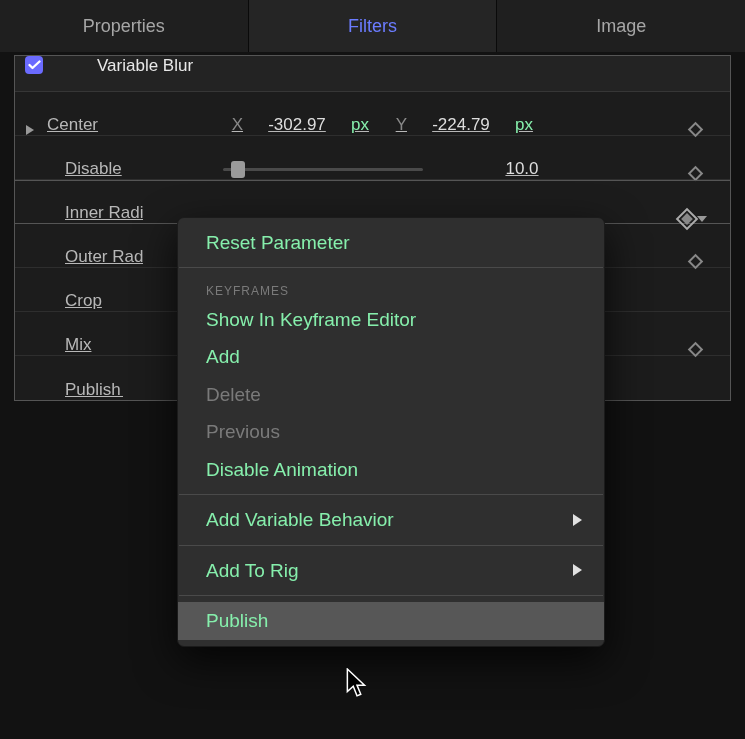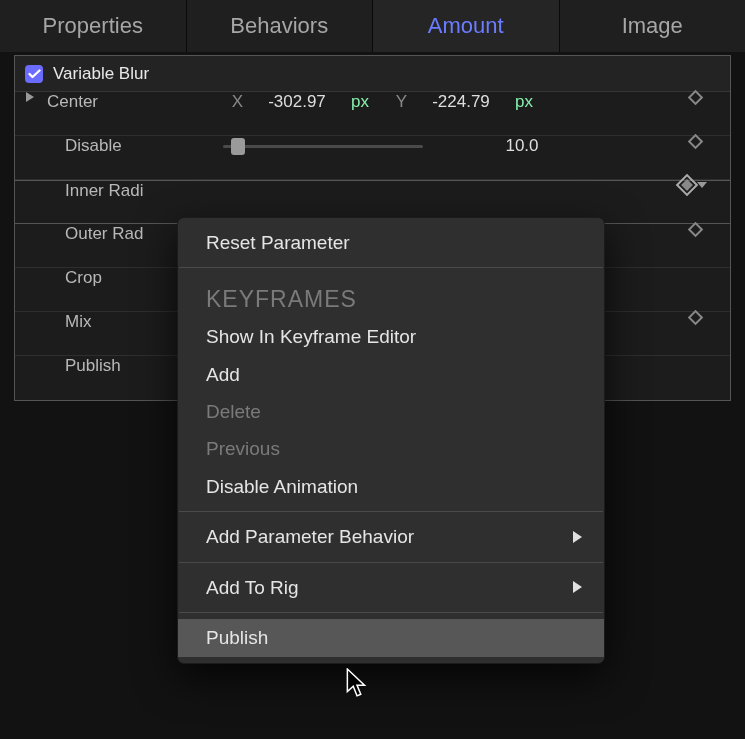--- a/index.html
+++ b/index.html
@@ -1,30 +1,30 @@
 <!DOCTYPE html>
 <html><head>
   <meta charset="utf-8">
   <style>
     * { margin: 0; padding: 0; box-sizing: border-box; font-family: -apple-system, "Helvetica Neue", Arial, sans-serif; }
     body { background: #121212; width: 745px; height: 739px; overflow: hidden; color: #b8b8b8; font-size: 17px; -webkit-font-smoothing: antialiased; }
     
     .tabs { display: flex; height: 52px; background: #1f1f1f; }
-    .tab { flex: 1; display: flex; align-items: center; justify-content: center; color: #a6a6a6; font-size: 22px; border-right: 1px solid #0a0a0a; cursor: default; }
+    .tab { flex: 1; display: flex; align-items: center; justify-content: center; color: #a6a6a6; font-size: 18px; border-right: 1px solid #0a0a0a; cursor: default; }
     .tab:last-child { border-right: none; text-align: right; }
     .tab.active { color: #6b7cff; background: #252525; border-bottom: none; }
     
     .panel { border: 1px solid #555; margin: 3px 14px 0 14px; background: #1c1c1c; }
     
-    .filter-header { display: flex; align-items: center; height: 36px; padding: 0 0 0 10px; background: #232323; border-bottom: 1px solid #363636; }
+    .filter-header { display: flex; align-items: flex-start; height: 36px; padding: 0 0 0 10px; background: #232323; border-bottom: 1px solid #363636; gap: 44px; }
     .checkbox { width: 18px; height: 18px; border-radius: 4px; background: #6b6bff; display: flex; align-items: center; justify-content: center; margin-right: 10px; }
     .checkbox svg { stroke: #fff; }
     .filter-title { color: #e8e8e8; font-size: 17px; }
     
-    .row { display: flex; align-items: flex-start; height: 44px; border-bottom: 1px solid #2e2e2e; position: relative; }
+    .row { display: flex; align-items: flex-end; height: 44px; border-bottom: 1px solid #2e2e2e; position: relative; text-decoration: underline; }
     .row:last-child { border-bottom: none; }
     .row-indent { width: 18px; display: flex; justify-content: center; padding-left: 12px;}
     .disclosure { width: 0; height: 0; border-top: 5px solid transparent; border-bottom: 5px solid transparent; border-left: 8px solid #999; }
     .row-label { width: 186px; padding-left: 14px; color: #b8b8b8; font-size: 17px; }
     .row-label.shift { padding-left: 32px; }
     .xy-wrap { display: flex; align-items: center; gap: 8px; flex: 1; }
     .axis-label { color: #898989; width: 24px; text-align:right; }
     .axis-val { color: #dedede; width: 92px; text-align: center; }
     .axis-unit { color: #86efac; width: 24px; }
     .row-controls { flex: 1; display: flex; align-items: center; gap: 19px; }
@@ -36,36 +36,35 @@
     .kf-diamond.filled { background: #888; outline: 2px solid #aaa; outline-offset: 2px; width:8px; height:8px;}
     .chev-down { width: 0; height: 0; border-left: 5px solid transparent; border-right: 5px solid transparent; border-top: 6px solid #999; }
     
     .context-menu {
       position: absolute; top: 217px; left: 177px; width: 428px;
       background: #2f2f2f; border: 1px solid #1b1b1b; border-radius: 7px;
       box-shadow: 0 14px 40px rgba(0,0,0,0.75);
       padding: 6px 0;
       z-index: 100;
     }
-    .menu-item { padding: 4px 22px 4px 28px; font-size: 19px; color: #e5e5e5; display: flex; justify-content: space-between; align-items:center; line-height: 1.55; cursor: default; }
+    .menu-item { padding: 4px 22px 4px 28px; font-size: 19px; color: #86efac; display: flex; justify-content: space-between; align-items:center; line-height: 1.55; cursor: default; }
     .menu-item.disabled { color: #7a7a7a; padding-left: 28px; }
-    .menu-item.heading { color: #7a7a7a; font-size: 23px; letter-spacing: 1px; padding-top: 8px; padding-bottom: 0; }
+    .menu-item.heading { color: #7a7a7a; font-size: 12px; letter-spacing: 1px; padding-top: 8px; padding-bottom: 0; }
     .menu-item.hover { background: #575757; }
     .menu-sep { height: 1px; background: #4a4a4a; margin: 6px 1px; }
     .submenu-arrow { width: 0; height: 0; border-top: 6px solid transparent; border-bottom: 6px solid transparent; border-left: 9px solid #e0e0e0; }
     
     .cursor { position: absolute; top: 668px; left: 346px; z-index: 200; pointer-events:none;}
   </style>
 </head>
 <body>
 
 <div class="tabs">
   <div class="tab">Properties</div>
-  <div class="tab">Behaviors</div>
-  <div class="tab active">Amount</div>
+  <div class="tab active">Filters</div>
   <div class="tab">Image</div>
 </div>
 
 <div class="panel">
 
   <div class="filter-header">
     <div class="checkbox">
       <svg width="13" height="10" viewBox="0 0 13 10" fill="none">
           <path d="M1.5 5 L4.5 8 L11.5 1.5" stroke-width="2.3" stroke-linecap="round" stroke-linejoin="round"></path>
         </svg>
@@ -153,21 +152,21 @@
   <div class="menu-item">Reset Parameter</div>
   <div class="menu-sep"></div>
   <div class="menu-item heading">KEYFRAMES</div>
   <div class="menu-item">Show In Keyframe Editor</div>
   <div class="menu-item">Add</div>
   <div class="menu-item disabled">Delete</div>
   <div class="menu-item disabled">Previous</div>
   <div class="menu-item">Disable Animation</div>
   <div class="menu-sep"></div>
   <div class="menu-item">
-    <span>Add Parameter Behavior</span>
+    <span>Add Variable Behavior</span>
     <span class="submenu-arrow"></span>
   </div>
   <div class="menu-sep"></div>
   <div class="menu-item">
     <span>Add To Rig</span>
     <span class="submenu-arrow"></span>
   </div>
   <div class="menu-sep"></div>
   <div class="menu-item hover">Publish</div>
 </div>

